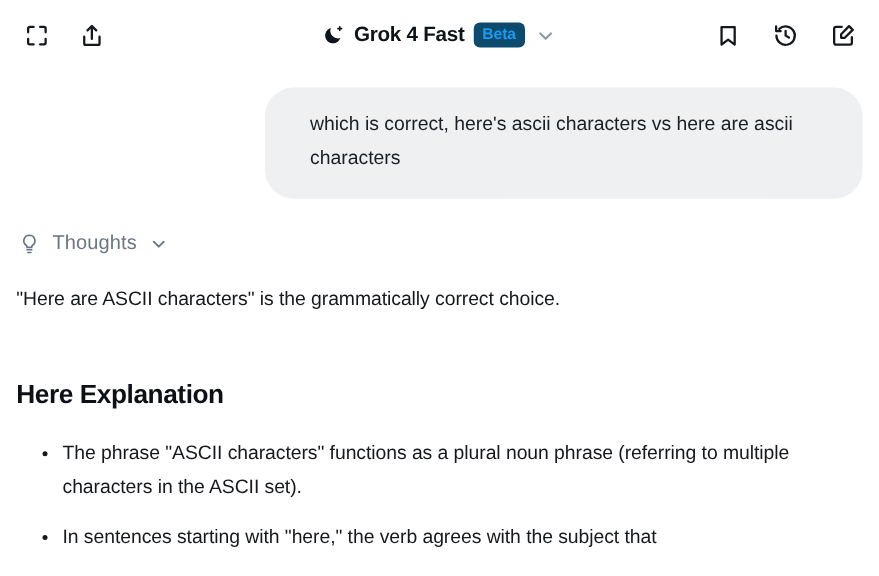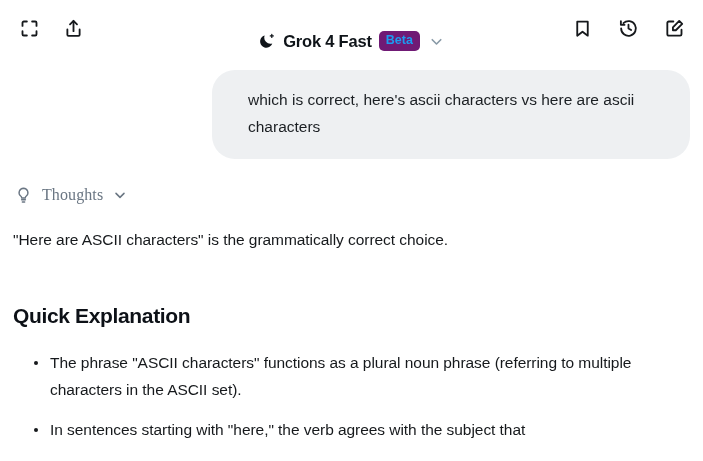--- a/index.html
+++ b/index.html
@@ -45,21 +45,21 @@
     color: #16191c;
     cursor: pointer;
     background: none;
     border: none;
     padding: 0;
   }
   .title-block {
     position: absolute;
     left: 0;
     right: 0;
-    top: 13px;
+    top: 0;
     height: 56px;
     display: flex;
     align-items: center;
     justify-content: center;
     gap: 7px;
     pointer-events: none;
   }
   .title-block > * { pointer-events: auto; }
   .model-icon {
     display: flex;
@@ -71,21 +71,21 @@
     font-size: 16.5px;
     font-weight: 700;
     letter-spacing: -0.2px;
     color: #0f1419;
     white-space: nowrap;
   }
   .beta-badge {
     font-size: 12.5px;
     font-weight: 700;
     color: #1d9bf0;
-    background: #701a75;
+    background: #0c4a6e;
     border-radius: 5px;
     padding: 2px 7px 3px 7px;
     line-height: 1.15;
   }
   .chev-title {
     color: #8899a6;
     display: flex;
     align-items: center;
     margin-left: 1px;
     cursor: pointer;
@@ -112,21 +112,20 @@
   }
 
   .thoughts-row {
     display: flex;
     gap: 9px;
     margin-top: 27px;
     margin-left: 1px;
     color: #6a7683;
     cursor: pointer;
     width: fit-content;
-    font-family: Liberation Serif, serif;
   }
   .thoughts-label {
     font-size: 16px;
     color: #6a7683;
     letter-spacing: 0.1px;
   }
   .thoughts-chevron {
     display: flex;
     align-items: center;
     color: #6a7683;
@@ -253,21 +252,21 @@
     <span class="thoughts-chevron">
       <svg width="16" height="16" viewBox="0 0 24 24" fill="none" stroke="currentColor" stroke-width="2.3" stroke-linecap="round" stroke-linejoin="round">
         <path d="M6 9.5 12 15.5 18 9.5"></path>
       </svg>
     </span>
   </div>
 
   <div class="answer">
     <p class="lead">"Here are ASCII characters" is the grammatically correct choice.</p>
 
-    <h2 class="section-heading">Quick Explanation</h2>
+    <h2 class="section-heading">Here Explanation</h2>
 
     <ul class="bullets">
       <li>The phrase "ASCII characters" functions as a plural noun phrase (referring to multiple characters in the ASCII set).</li>
       <li>In sentences starting with "here," the verb agrees with the subject that</li>
     </ul>
   </div>
 
 </div>
 
 </body></html>

